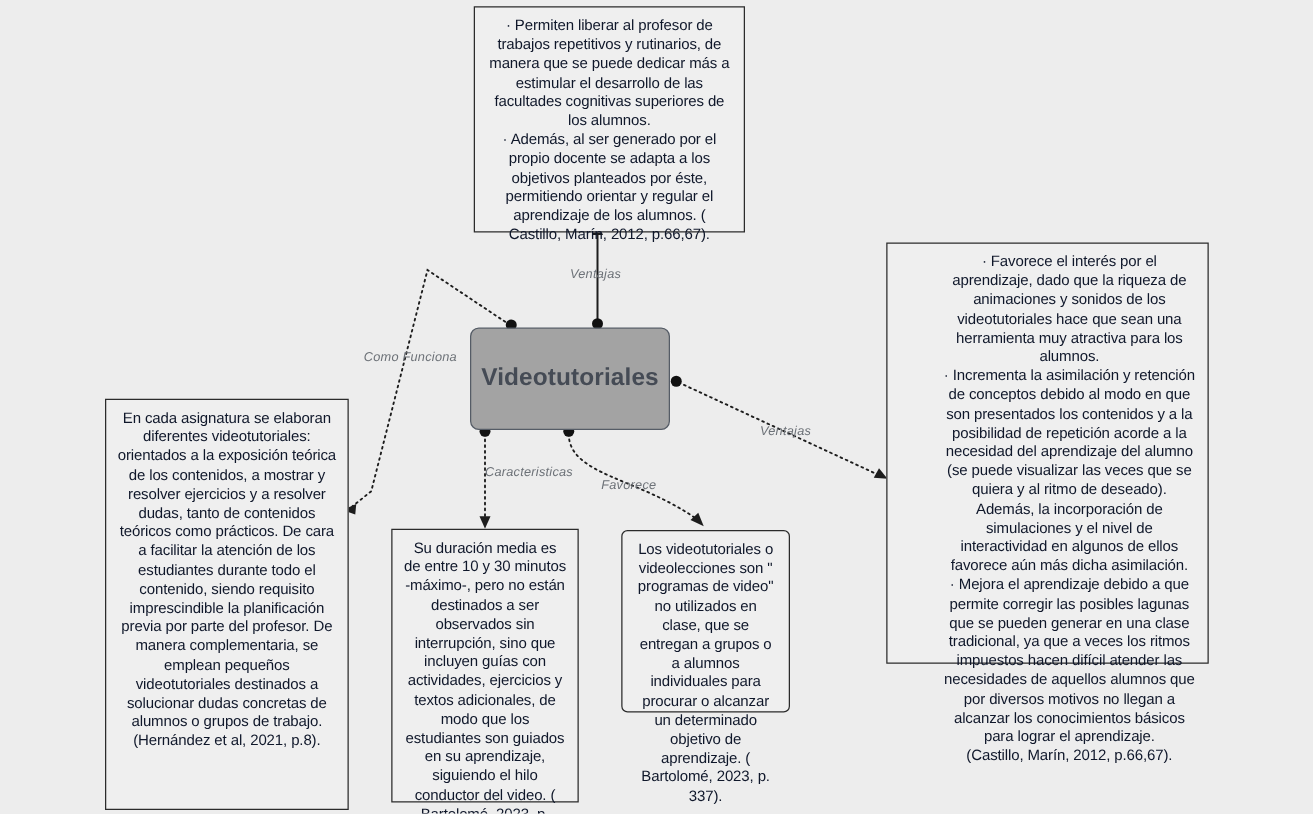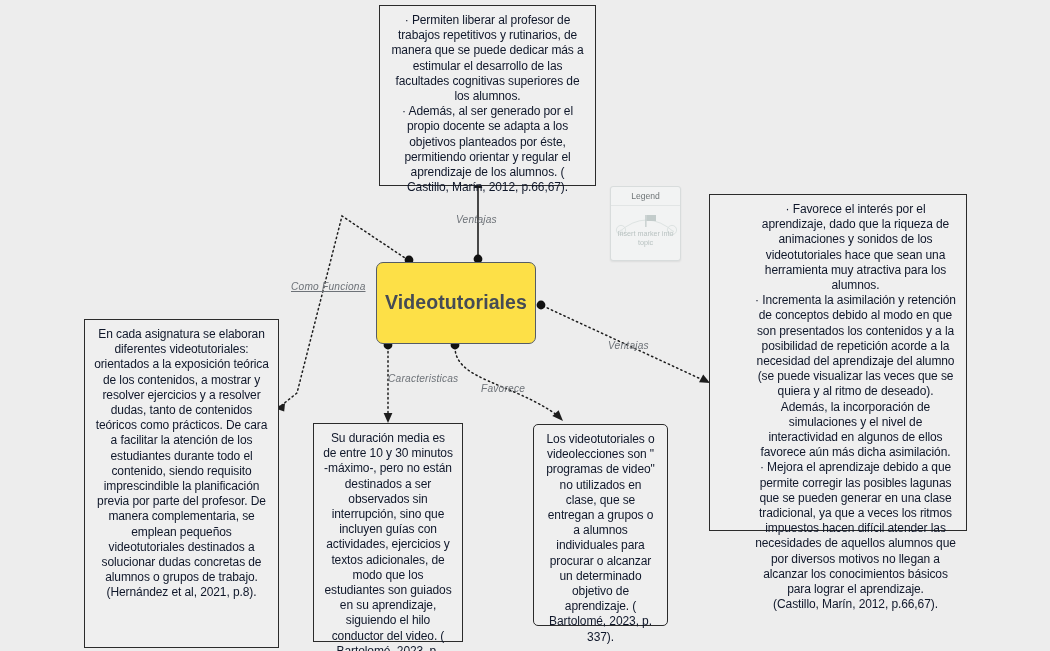--- a/index.html
+++ b/index.html
@@ -31,21 +31,21 @@
     background: #efefef;
     border: 1.6px solid #2b2b2b;
     color: #0f172a;
     font-size: 12px;
     line-height: 15.2px;
     text-align: center;
     padding: 7px 9px;
     letter-spacing: -0.1px;
   }
   .node.central {
-    background: #fde047;
+    background: #a3a3a3;
     border: 1.4px solid #555c66;
     border-radius: 7px;
     color: #454b55;
     font-weight: bold;
     font-size: 19.5px;
     display: flex;
     align-items: center;
     justify-content: center;
     text-align: center;
     letter-spacing: 0.1px;
@@ -147,49 +147,32 @@
   </div>
 
   <div class="node" style="left:84px; top:319px; width:195px; height:329px;">
     <span style="white-space:pre-line;">En cada asignatura se elaboran diferentes videotutoriales: orientados a la exposición teórica de los contenidos, a mostrar y resolver ejercicios y a resolver dudas, tanto de contenidos teóricos como prácticos. De cara a facilitar la atención de los estudiantes durante todo el contenido, siendo requisito imprescindible la planificación previa por parte del profesor. De manera complementaria, se emplean pequeños videotutoriales destinados a solucionar dudas concretas de alumnos o grupos de trabajo. (Hernández et al, 2021, p.8).</span>
   </div>
 
   <div class="node" style="left:313px; top:423px; width:150px; height:219px;">
     <span style="white-space:pre-line;">Su duración media es de entre 10 y 30 minutos -máximo-, pero no están destinados a ser observados sin interrupción, sino que incluyen guías con actividades, ejercicios y textos adicionales, de modo que los estudiantes son guiados en su aprendizaje, siguiendo el hilo conductor del video. ( Bartolomé, 2023, p. 337).</span>
   </div>
 
-  <div class="node rounded" style="left:497px; top:424px; width:135px; height:202px;margin-left:36px;">
+  <div class="node rounded" style="left:497px; top:424px; width:135px; height:146px;">
     <span style="white-space:pre-line;">Los videotutoriales o videolecciones son " programas de video" no utilizados en clase, que se entregan a grupos o a alumnos individuales para procurar o alcanzar un determinado objetivo de aprendizaje. ( Bartolomé, 2023, p. 337).</span>
   </div>
 
   <div class="node central" style="left:376px; top:262px; width:160px; height:82px;">
     <span>Videotutoriales</span>
   </div>
 
   <div class="edge-label" style="left:456px; top:214px;">Ventajas</div>
 
-  <div class="edge-label" style="left:291px; top:281px;text-decoration:underline;">Como Funciona</div>
+  <div class="edge-label" style="left:291px; top:281px;">Como Funciona</div>
 
   <div class="edge-label" style="left:388px; top:373px;">Caracteristicas</div>
 
   <div class="edge-label" style="left:481px; top:383px;">Favorece</div>
 
   <div class="edge-label" style="left:608px; top:340px;">Ventajas</div>
 
-  <div class="legend" style="left:610px; top:186px; width:71px; height:75px;">
-    <div class="legend-title">Legend</div>
-    <div class="legend-body">
-      <svg class="legend-art" viewBox="0 0 71 26">
-        <path d="M 8 22 Q 35.5 -2 63 22" fill="none" stroke="#dde3e2" stroke-width="1"></path>
-        <circle cx="10" cy="20" r="4.6" fill="none" stroke="#dde3e2" stroke-width="1"></circle>
-        <text x="10" y="22.6" font-size="5" fill="#dde3e2" text-anchor="middle" font-family="'Liberation Sans', sans-serif">◷</text>
-        <circle cx="61" cy="20" r="4.6" fill="none" stroke="#dde3e2" stroke-width="1"></circle>
-        <text x="61" y="22.6" font-size="5" fill="#dde3e2" text-anchor="middle" font-family="'Liberation Sans', sans-serif">☺</text>
-        <g>
-          <rect x="34.2" y="5" width="1.3" height="12" fill="#c3cccb"></rect>
-          <path d="M 35.4 5 L 45 5 L 45 11 L 35.4 11 Z" fill="#c3cccb"></path>
-        </g>
-      </svg>
-      <div class="legend-caption">Insert marker into topic</div>
-    </div>
-  </div>
 
 </div>
 
 </body></html>

